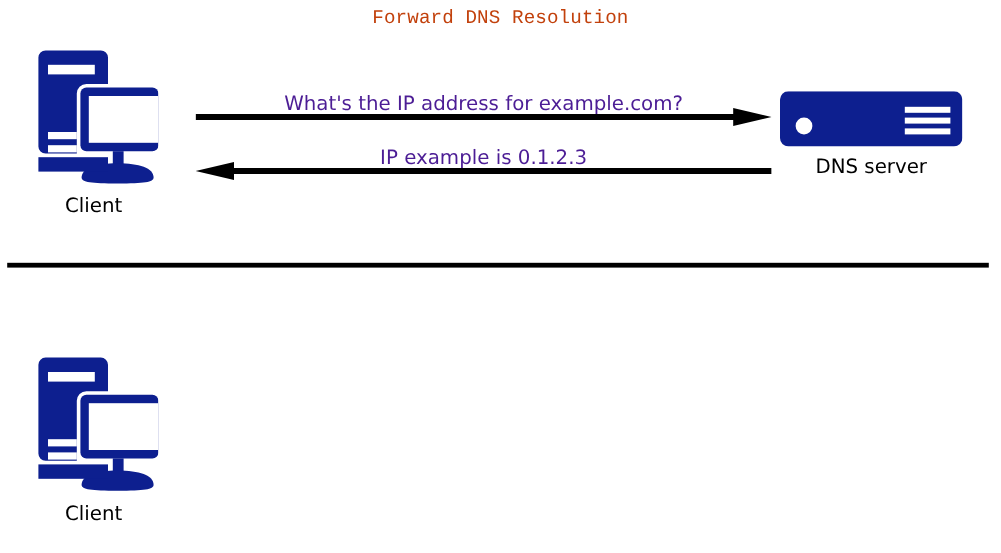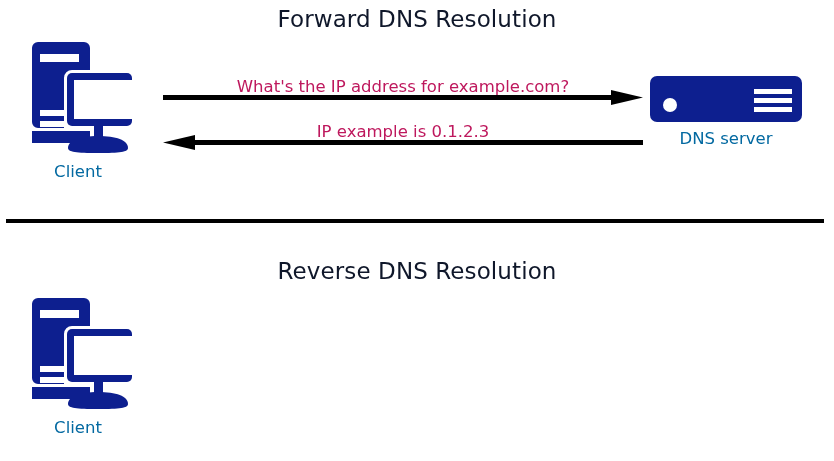--- a/index.html
+++ b/index.html
@@ -22,25 +22,26 @@
     width: 834px;
   }
   #panel-forward { top: 0; height: 218px; }
   #panel-reverse { top: 230px; height: 231px; }
 
   .panel-title {
     position: absolute;
     left: 0;
     width: 834px;
     text-align: center;
-    font-size: 23px;
+    font-size: 16px;
     font-weight: 400;
     letter-spacing: 0.1px;
-    color: #0f172a;
+    color: #c2410c;
     white-space: nowrap;
+    font-family: Liberation Mono, monospace;
   }
   #panel-forward .panel-title { top: 6px; }
   #panel-reverse .panel-title { top: 28px; }
 
   
   .client-node {
     position: absolute;
     width: 132px;
   }
   #panel-forward .client-node { left: 12px; top: 36px; }
@@ -49,21 +50,21 @@
   .client-icon {
     display: block;
     margin: 0 auto;
     width: 108px;
     height: 120px;
   }
   .node-label {
     text-align: center;
     font-size: 16.5px;
     font-weight: 400;
-    color: #0369a1;
+    color: #000000;
     margin-top: 6px;
     white-space: nowrap;
   }
 
   
   .server-node {
     position: absolute;
     width: 180px;
   }
   #panel-forward .server-node { left: 636px; top: 76px; }
@@ -89,21 +90,21 @@
     height: 45px;
   }
   .flow-label {
     position: absolute;
     left: 0;
     width: 480px;
     bottom: 11px;
     text-align: center;
     font-size: 16.5px;
     font-weight: 400;
-    color: #be185d;
+    color: #4c1d95;
     white-space: nowrap;
   }
   .flow-arrow {
     position: absolute;
     left: 0;
     bottom: 0;
     width: 480px;
     height: 18px;
     display: block;
   }
@@ -174,21 +175,20 @@
       </svg>
     </div>
 
   </div>
 </div>
 
 <div id="section-divider"></div>
 
 <div class="panel" id="panel-reverse">
 
-  <div class="panel-title">Reverse DNS Resolution</div>
 
   <div class="client-node">
     <svg class="client-icon" viewBox="0 0 108 120">
       <path d="M8 6 h52 a6 6 0 0 1 6 6 v22 h-18 a8 8 0 0 0 -8 8 v50 h-26 a6 6 0 0 1 -6 -6 v-74 a6 6 0 0 1 6 -6 z" fill="#0d1f8f"></path>
       <rect x="16" y="18" width="39" height="8" fill="#ffffff"></rect>
       <rect x="16" y="74" width="24" height="6" fill="#ffffff"></rect>
       <rect x="16" y="85" width="24" height="6" fill="#ffffff"></rect>
       <rect x="43" y="37" width="65" height="53" rx="5" fill="#0d1f8f"></rect>
       <rect x="50" y="44" width="58" height="39" fill="#ffffff"></rect>
       <rect x="70" y="90" width="9" height="11" fill="#0d1f8f"></rect>

